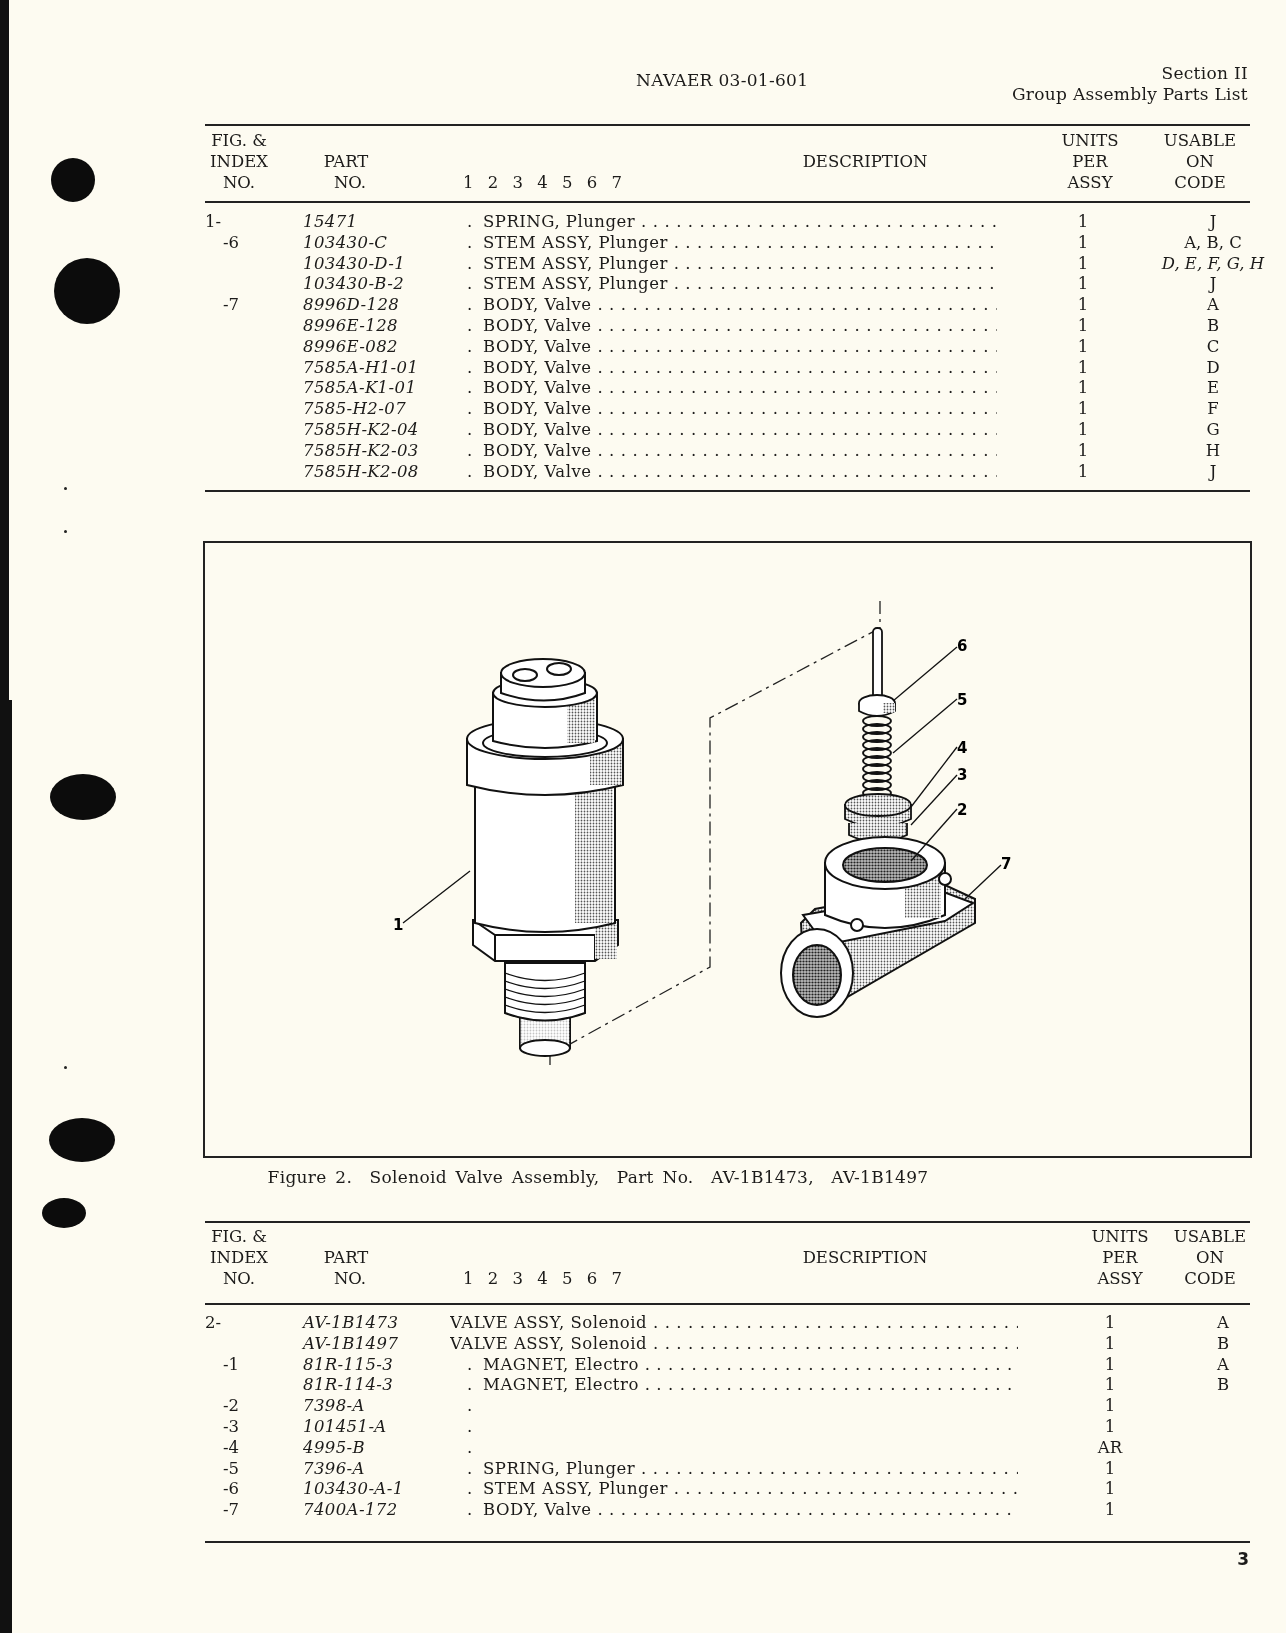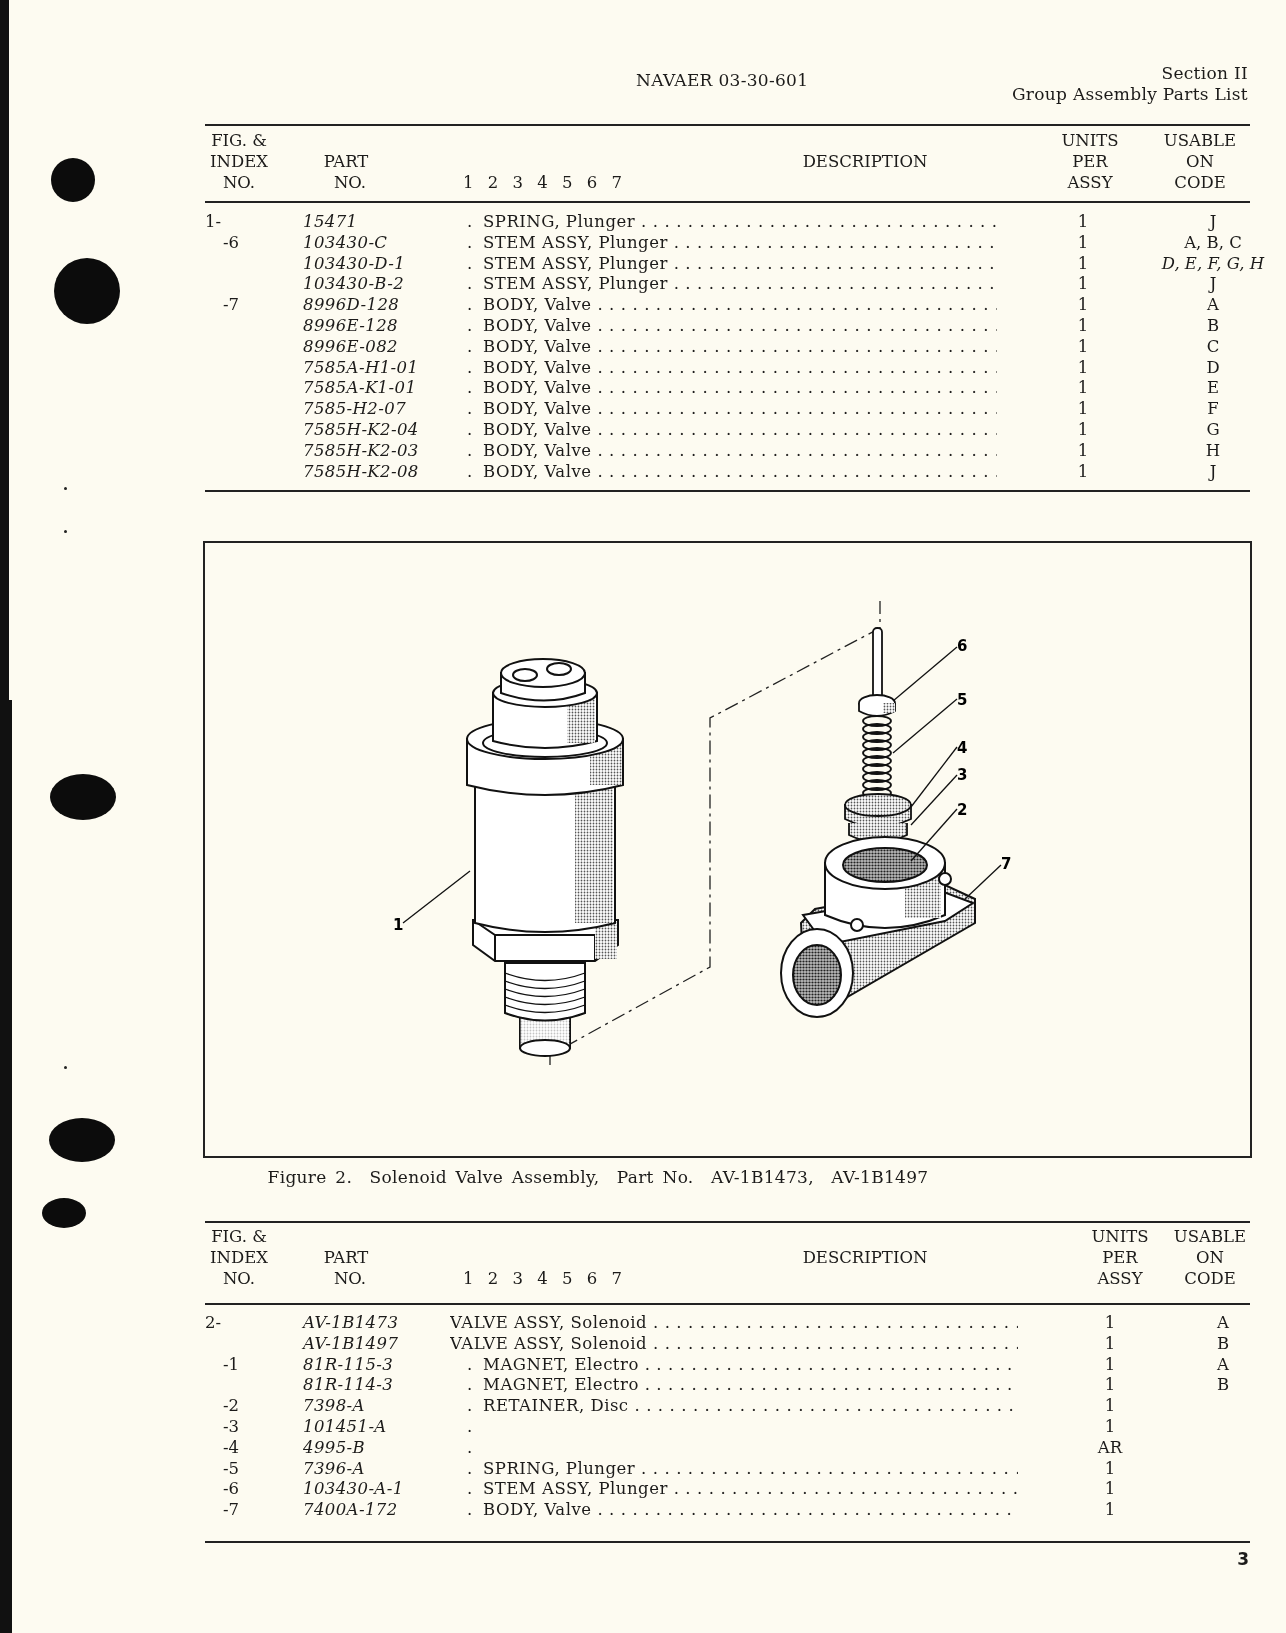--- a/index.html
+++ b/index.html
@@ -55,21 +55,21 @@
 <div class="edge2"></div>
 <div class="hole" style="left:51px;top:158px;width:44px;height:44px;"></div>
 <div class="hole" style="left:54px;top:258px;width:66px;height:66px;"></div>
 <div class="hole" style="left:50px;top:774px;width:66px;height:46px;border-radius:50%;"></div>
 <div class="hole" style="left:49px;top:1118px;width:66px;height:44px;"></div>
 <div class="hole" style="left:42px;top:1198px;width:44px;height:30px;"></div>
 <div class="speck" style="left:64px;top:487px;"></div>
 <div class="speck" style="left:64px;top:530px;"></div>
 <div class="speck" style="left:64px;top:1066px;"></div>
 
-<div class="hdr hdr-doc">NAVAER 03-30-601</div>
+<div class="hdr hdr-doc">NAVAER 03-01-601</div>
 <div class="hdr hdr-sec">
   <div>Section II</div>
   <div>Group Assembly Parts List</div>
 </div>
 
 <div class="rule" style="top:124px;"></div>
 <div class="thead" style="top:130px;">
   <div class="c th-fig">
     <div>FIG. &amp;</div>
     <div>INDEX</div>
@@ -376,21 +376,20 @@
       <span class="c-part">81R-114-3</span>
       <span class="c-dot">.</span>
       <span class="c-desc" style="left:278px;width:535px;">MAGNET, Electro</span>
       <span class="c-units" style="left:890px;">1</span>
       <span class="c-use" style="left:953px;">B</span>
     </div>
     <div class="row">
       <span class="c-idx sub">-2</span>
       <span class="c-part">7398-A</span>
       <span class="c-dot">.</span>
-      <span class="c-desc" style="left:278px;width:535px;">RETAINER, Disc</span>
       <span class="c-units" style="left:890px;">1</span>
       <span class="c-use" style="left:953px;"></span>
     </div>
     <div class="row">
       <span class="c-idx sub">-3</span>
       <span class="c-part">101451-A</span>
       <span class="c-dot">.</span>
       <span class="c-units" style="left:890px;">1</span>
       <span class="c-use" style="left:953px;"></span>
     </div>

